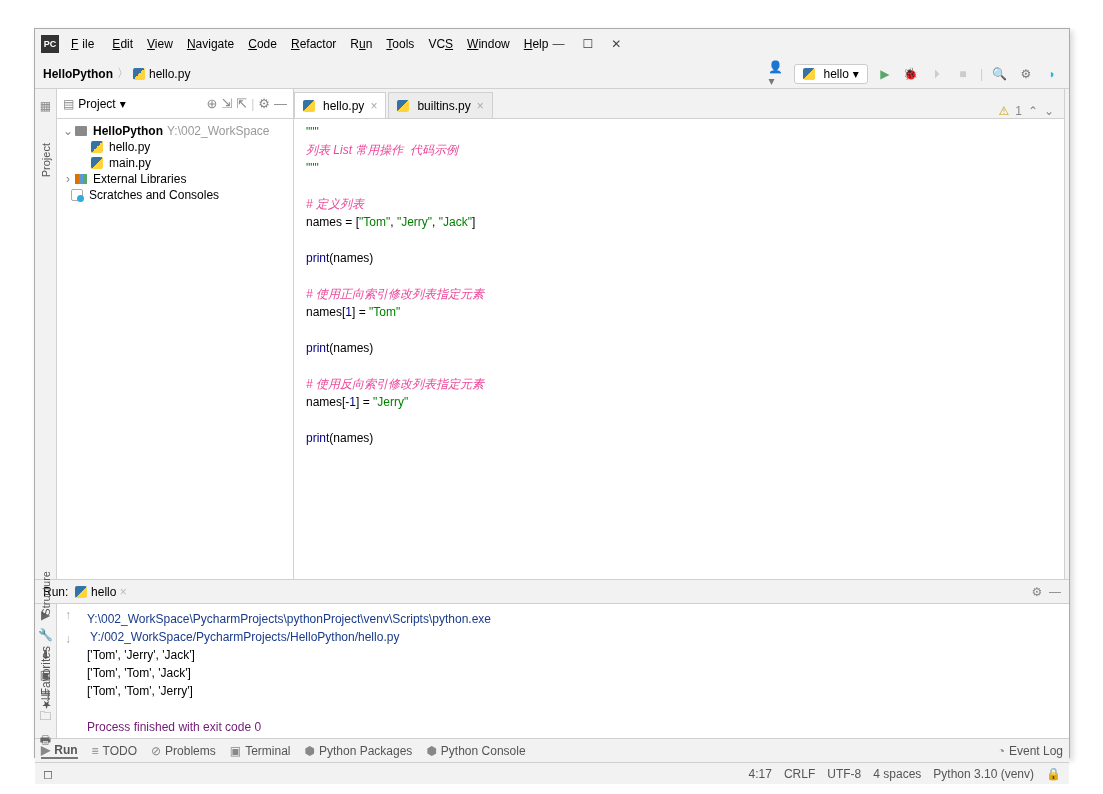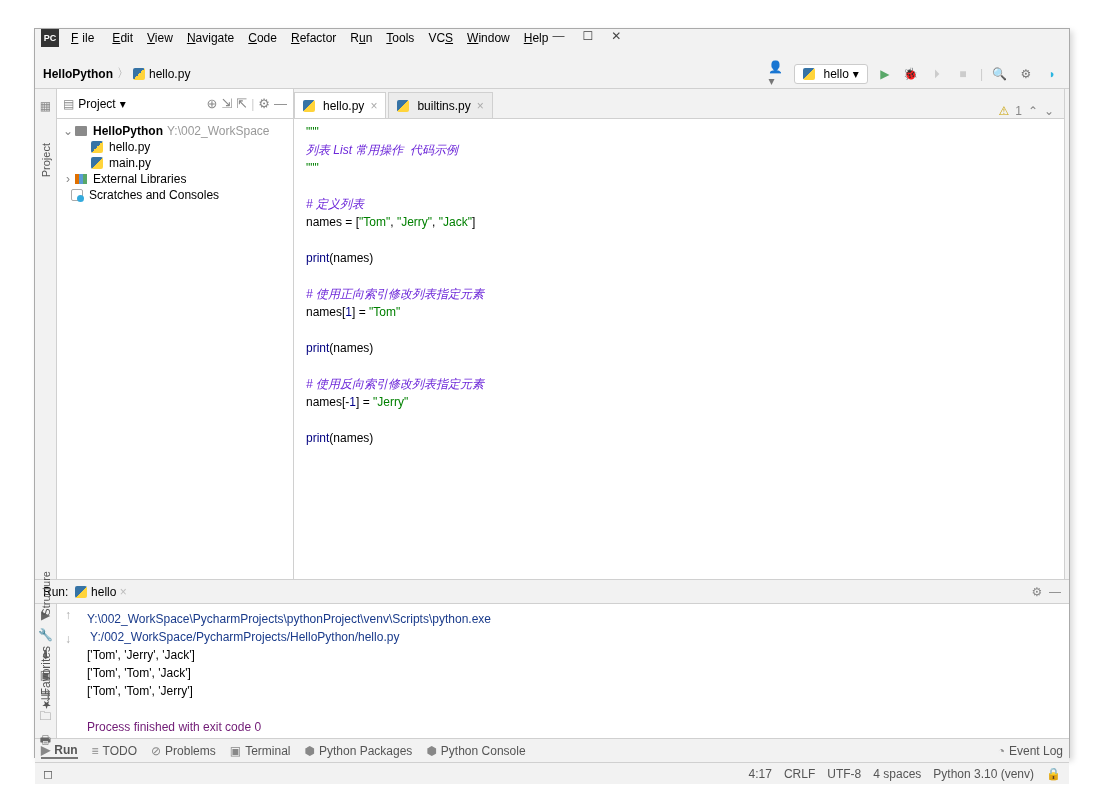--- a/index.html
+++ b/index.html
@@ -1,18 +1,18 @@
 <!DOCTYPE html>
 <html><head>
 <meta charset="utf-8">
 <style>
 * { margin:0; padding:0; box-sizing:border-box; font-family:"Segoe UI",Arial,sans-serif; font-size:12px; }
 body { background:#fff; width:1103px; height:794px; position:relative; }
 .window { position:absolute; left:34px; top:28px; width:1036px; height:730px; border:1px solid #aaa; background:#f2f2f2; box-shadow:3px 3px 6px rgba(0,0,0,.15); }
-.titlebar { height:30px; display:flex; align-items:flex-start; padding:0 6px; }
+.titlebar { height:30px; display:flex; align-items:center; padding:0 6px; }
 .app-icon { width:18px; height:18px; background:#333; color:#fff; font-size:9px; display:flex; align-items:center; justify-content:center; margin-right:8px; font-weight:bold; }
 .menubar { display:flex; gap:6px; }
 .menubar span { padding:2px 4px; cursor:pointer; }
 .menubar span u { text-decoration:underline; }
 .title-center { flex:1; text-align:center; color:#777; }
 .winbtns { display:flex; gap:18px; padding-right:8px; color:#444; }
 .crumb-row { height:30px; display:flex; align-items:center; padding:0 8px; background:#f2f2f2; border-bottom:1px solid #d0d0d0; }
 .crumb-row .sep { margin:0 4px; color:#999; }
 .pyicon { display:inline-block; width:12px; height:12px; background:linear-gradient(135deg,#3673a5 50%,#ffd43b 50%); border-radius:2px; margin-right:4px; vertical-align:middle; }
 .nav-right { margin-left:auto; display:flex; align-items:center; gap:8px; }
@@ -39,21 +39,21 @@
 .editor { flex:1; background:#fff; display:flex; flex-direction:column; }
 .tabs { height:30px; display:flex; align-items:flex-end; border-bottom:1px solid #d0d0d0; background:#f2f2f2; position:relative; }
 .tab { height:26px; display:flex; align-items:center; padding:0 8px; background:#fff; border:1px solid #d0d0d0; border-bottom:none; margin-right:2px; gap:4px; }
 .tab.inact { background:#ececec;justify-content:center; }
 .tab .x { color:#aaa; margin-left:2px; }
 .tabs-right { margin-left:auto; display:flex; align-items:center; gap:6px; padding-right:10px; color:#888; font-size:11px; }
 .warn-tri{color:#c8a000;}
 .code { flex:1; display:flex; overflow:hidden; background:#fff; font-family:Consolas,monospace; font-size:13px; }
 .gutter { width:44px; text-align:right; color:#aaa; padding:4px 12px 0 0; border-right:1px solid #eee; line-height:18px; }
 .src { flex:1; padding:4px 0 0 12px; line-height:18px; white-space:pre; }
-.src .cm { color:#6d28d9; font-style:italic; }
+.src .cm { color:#ec4899; font-style:italic; }
 .src .str { color:#008000; }
 .src .kw { color:#00008b; }
 .src .fn { color:#000080;margin-top:44px; }
 .curline { background:#fcfce8; display:block; width:100%; }
 .run-panel { border-top:1px solid #d0d0d0; background:#fff; }
 .run-hdr { height:24px; display:flex; align-items:center; padding:0 8px; background:#f2f2f2; border-bottom:1px solid #d0d0d0; }
 .run-body { display:flex; height:134px; }
 .run-tools { width:44px; background:#f2f2f2; border-right:1px solid #d0d0d0; display:flex; flex-direction:column; align-items:center; padding-top:4px; gap:6px; }
 .run-tools2 { width:22px; display:flex; flex-direction:column; align-items:center; padding-top:4px; gap:10px; color:#aaa; font-size:12px;}
 .run-tools .tb { width:18px; height:18px; display:flex; align-items:center; justify-content:center; color:#666; }

